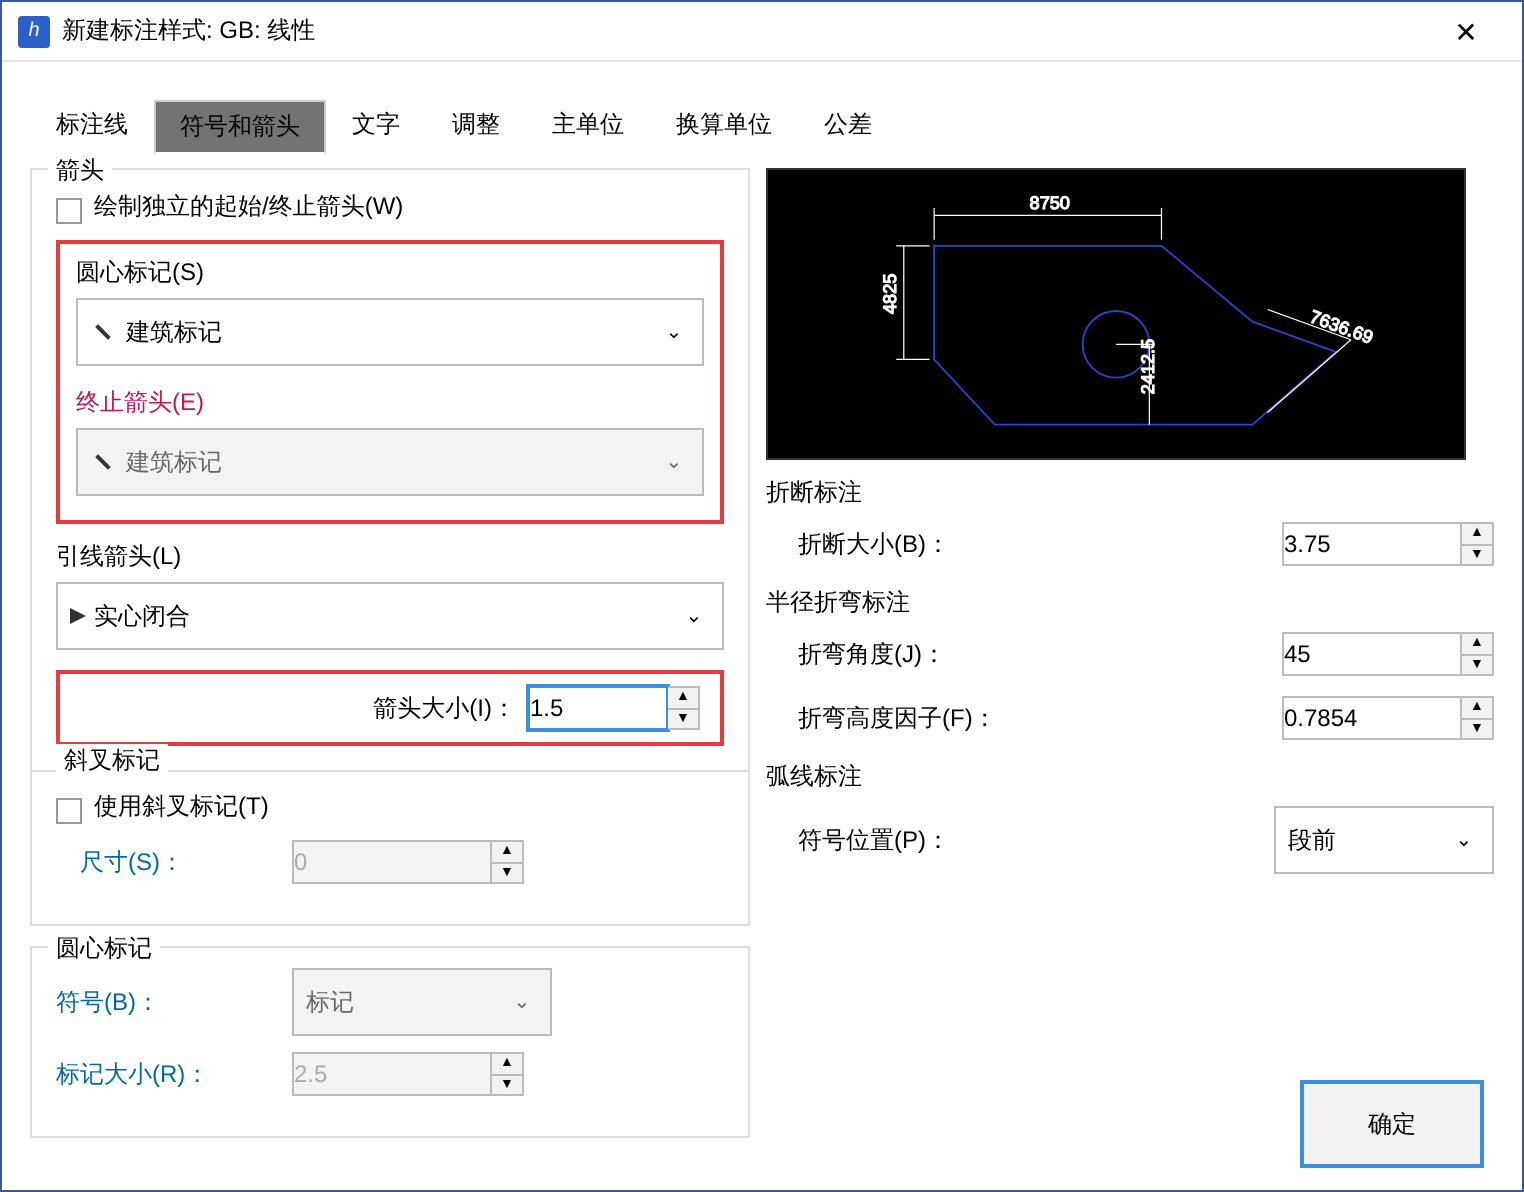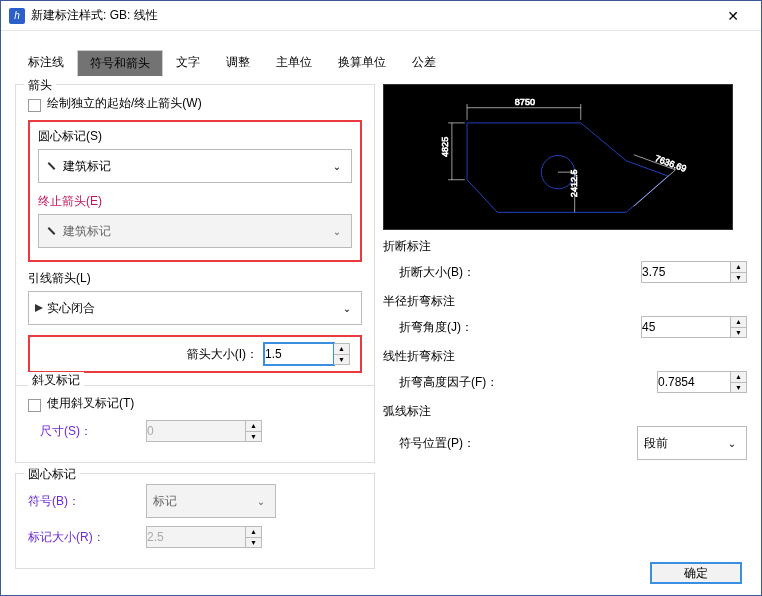--- a/index.html
+++ b/index.html
@@ -23,37 +23,37 @@
 .dropdown{width:100%;height:22px;border:1px solid #bbb;background:#fff;display:flex;align-items:center;padding:16px 6px;position:relative;margin-bottom:10px}
 .dropdown.disabled{background:#f3f3f3;color:#666}
 .dropdown .dd-icon{width:12px;height:9px;margin-right:6px;display:flex;align-items:center;justify-content:center}
 .dropdown .dd-icon.tick{border:none}
 .dropdown .dd-icon.tick::before{content:"";width:9px;height:2px;background:#333;transform:rotate(45deg);position:absolute}
 .dropdown .dd-val{flex:1}
 .dropdown .chev{width:16px;text-align:center;font-size:10px}
 .hl-box{border:2px solid #e83a3f;padding:6px 8px 2px;margin-bottom:8px}
 .row{display:flex;align-items:center;margin-bottom:8px;gap:8px}
 .row .rlabel{min-width:110px;text-indent:12px}
-.row .rlabel.disabled{color:#6d28d9}
+.row .rlabel.disabled{color:#0369a1}
 .spinner{display:flex;height:22px}
 .spinner input{width:70px;border:1px solid #bbb;padding:0 0;height:22px;font-size:12px}
 .spinner.focus input{border:1px solid #3a8fe0;outline:1px solid #3a8fe0}
 .spinner .spins{width:16px;display:flex;flex-direction:column}
 .spinner .spins div{flex:1;border:1px solid #bbb;border-left:none;background:#f2f2f2;font-size:7px;display:flex;align-items:center;justify-content:center;cursor:pointer}
 .spinner .spins div:first-child{border-bottom:none}
 .spinner.disabled input{background:#f3f3f3;color:#aaa}
 .preview{width:350px;height:146px;background:#000;border:1px solid #333;position:relative;margin-bottom:8px}
 .preview svg{width:100%;height:100%}
 .right-group{margin-bottom:10px}
 .right-group .g-title{margin-bottom:6px}
 .right-group .g-row{display:flex;align-items:center;padding-left:16px;margin-bottom:4px}
 .right-group .g-row .g-label{flex:1}
 .right-group .dropdown{width:110px;margin-bottom:0}
 .button-row{position:absolute;bottom:12px;right:20px;display:flex;gap:20px}
-.btn{width:90px;height:20px;border:1px solid #aaa;background:#f2f2f2;display:flex;align-items:center;justify-content:center;cursor:pointer}
+.btn{width:90px;height:42px;border:1px solid #aaa;background:#f2f2f2;display:flex;align-items:center;justify-content:center;cursor:pointer}
 .btn.primary{border:1px solid #3a8fe0;outline:1px solid #3a8fe0}
 .arrow-block{display:flex;align-items:center;justify-content:flex-end;gap:6px;padding:6px 10px}
 .leader-icon{width:12px;height:9px;position:relative}
 .leader-icon::before{content:"";position:absolute;left:0;top:0;border-left:8px solid #333;border-top:4px solid transparent;border-bottom:4px solid transparent}
 </style>
 </head>
 <body>
 
 <div class="titlebar">
   <div class="icon-box">h</div>
@@ -204,25 +204,24 @@
           <input style="width: 90px;" value="45">
           <div class="spins">
               <div>▲</div>
               <div>▼</div>
             </div>
         </div>
       </div>
     </div>
 
     <div class="right-group">
-      <div class="g-title">线性折弯标注</div>
       <div class="g-row">
         <span class="g-label">折弯高度因子(F)：</span>
         <div class="spinner">
-          <input style="width: 74px;" value="0.7854">
+          <input style="width: 90px;" value="0.7854">
           <div class="spins">
               <div>▲</div>
               <div>▼</div>
             </div>
         </div>
       </div>
     </div>
 
     <div class="right-group">
       <div class="g-title">弧线标注</div>

